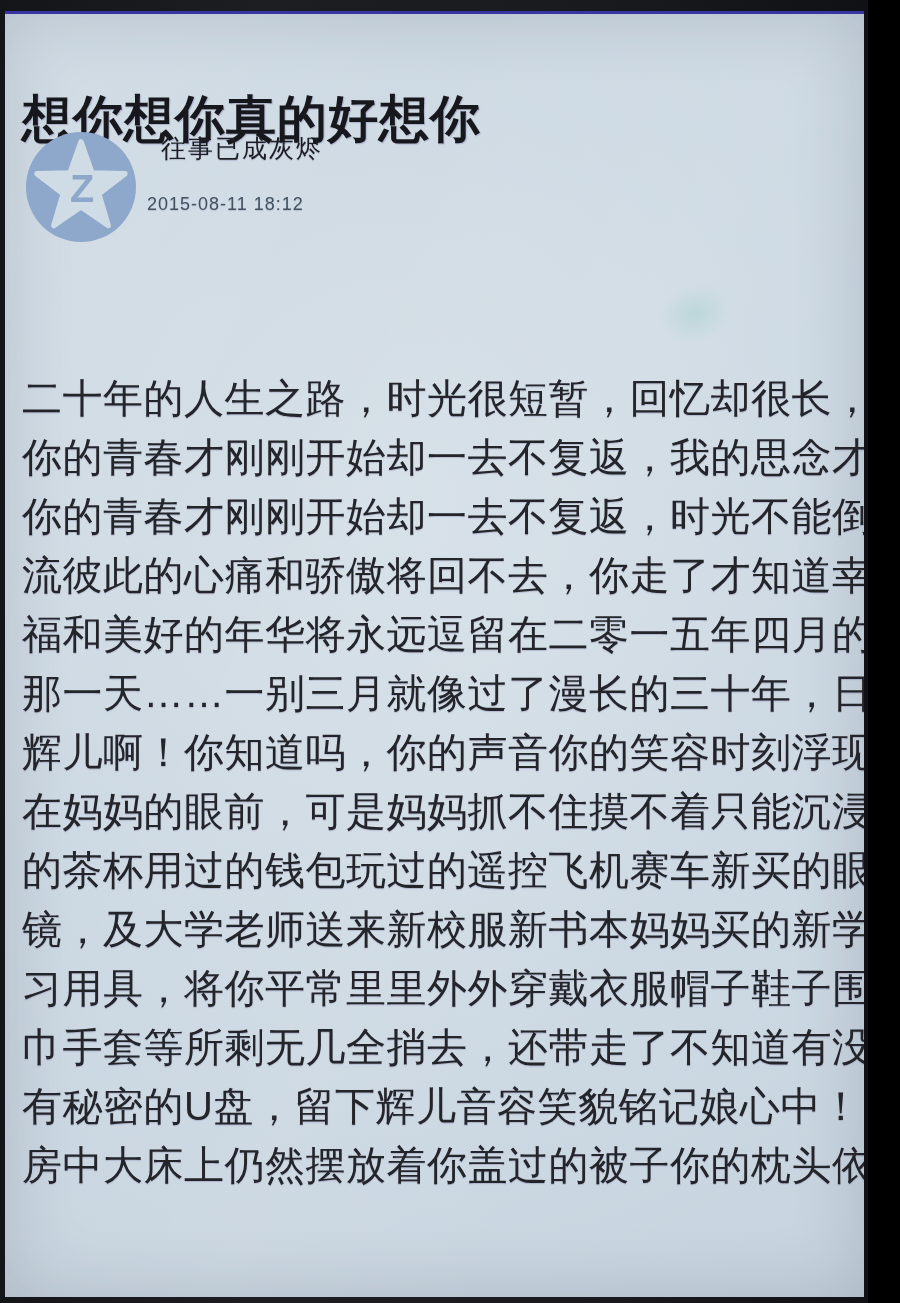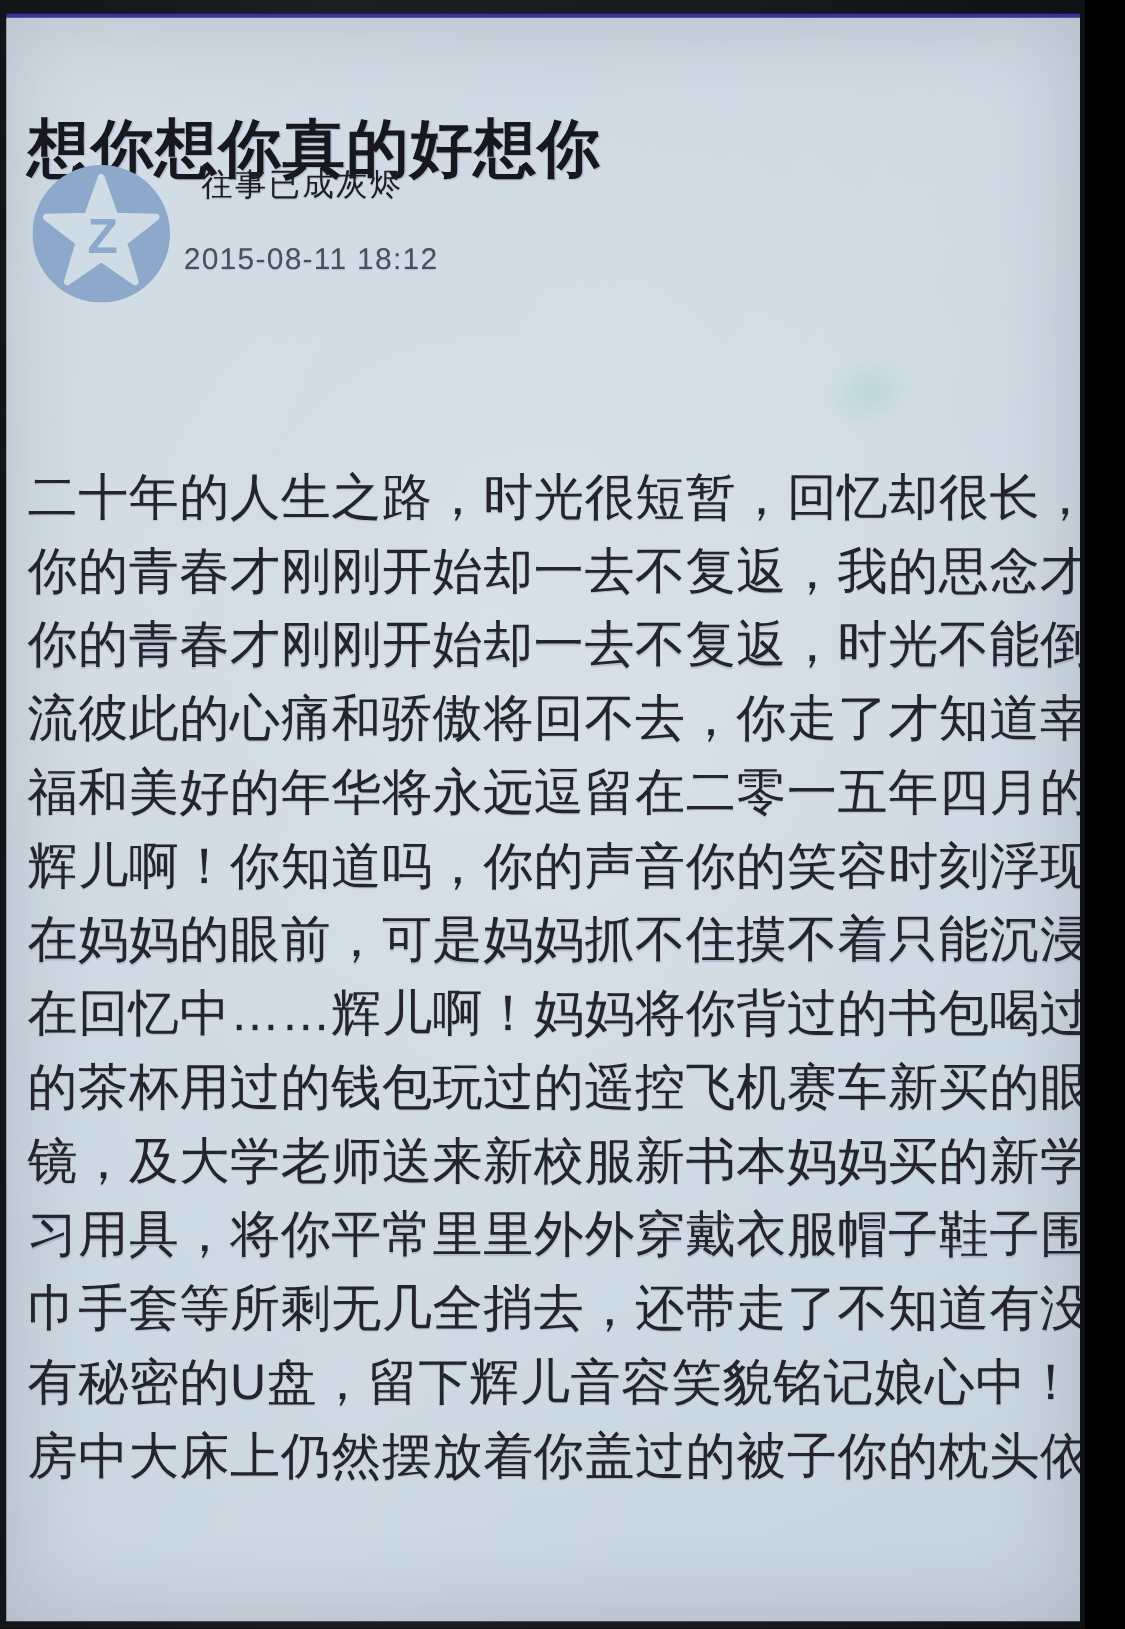--- a/index.html
+++ b/index.html
@@ -45,21 +45,21 @@
     font-size:25px;line-height:1.1;color:#1c1e24;
     letter-spacing:2px;white-space:nowrap;
     text-shadow:0 1px 1px rgba(70,60,130,.22);
     cursor:pointer;
   }
   .meta-row{
     position:absolute;left:142px;top:180px;
     display:flex;align-items:baseline;gap:34px;white-space:nowrap;
   }
   .post-date{
-    font-size:24px;color:#42525f;letter-spacing:1px;
+    font-size:18px;color:#42525f;letter-spacing:1px;
     text-shadow:0 1px 1px rgba(70,60,130,.18);
   }
   .post-source{
     font-size:28px;color:#3a6cb4;letter-spacing:1px;cursor:pointer;
     text-shadow:0 1px 1px rgba(60,80,160,.22);
   }
   .post-body{
     position:absolute;left:17px;top:355px;width:866px;
     font-size:40px;line-height:59px;letter-spacing:0.5px;
     color:#23252a;
@@ -92,23 +92,23 @@
     <div class="meta-row">
       <span class="post-date">2015-08-11 18:12</span>
     </div>
 
     <div class="post-body">
       <div class="body-line">二十年的人生之路，时光很短暂，回忆却很长，</div>
       <div class="body-line">你的青春才刚刚开始却一去不复返，我的思念才</div>
       <div class="body-line">你的青春才刚刚开始却一去不复返，时光不能倒</div>
       <div class="body-line">流彼此的心痛和骄傲将回不去，你走了才知道幸</div>
       <div class="body-line">福和美好的年华将永远逗留在二零一五年四月的</div>
+      <div class="body-line">那一天……一别三月就像过了漫长的三十年，日</div>
       <div class="body-line">辉儿啊！你知道吗，你的声音你的笑容时刻浮现</div>
       <div class="body-line">在妈妈的眼前，可是妈妈抓不住摸不着只能沉浸</div>
-      <div class="body-line">在回忆中……辉儿啊！妈妈将你背过的书包喝过</div>
       <div class="body-line">的茶杯用过的钱包玩过的遥控飞机赛车新买的眼</div>
       <div class="body-line">镜，及大学老师送来新校服新书本妈妈买的新学</div>
       <div class="body-line">习用具，将你平常里里外外穿戴衣服帽子鞋子围</div>
       <div class="body-line">巾手套等所剩无几全捎去，还带走了不知道有没</div>
       <div class="body-line">有秘密的U盘，留下辉儿音容笑貌铭记娘心中！</div>
       <div class="body-line">房中大床上仍然摆放着你盖过的被子你的枕头依</div>
     </div>
   </div>
 </div>
 

